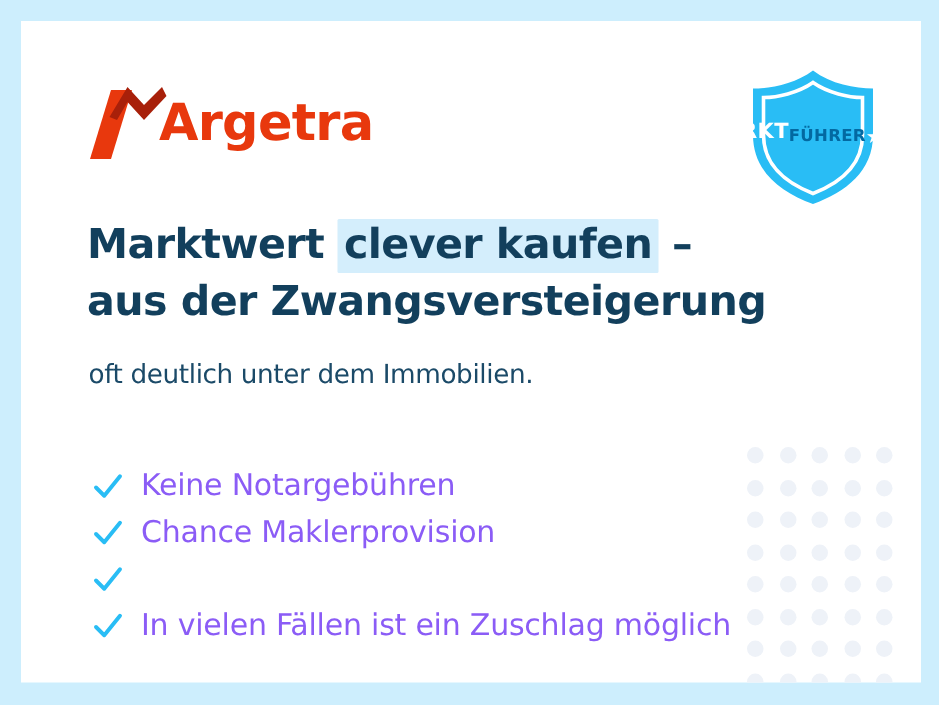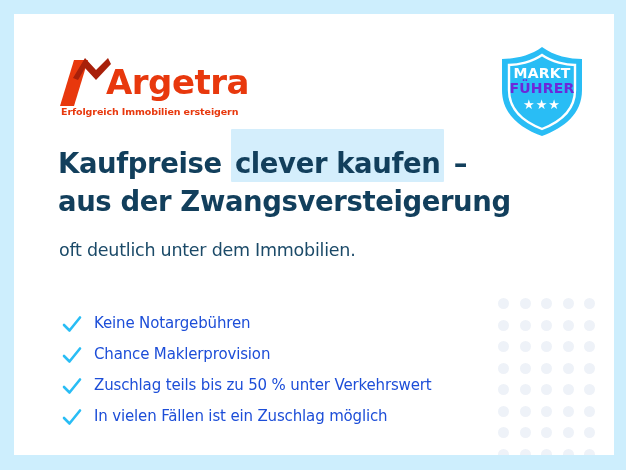--- a/index.html
+++ b/index.html
@@ -104,40 +104,39 @@
     height: 104px;
   }
   .badge svg { display: block; }
   .badge-text {
     position: absolute;
     left: 0;
     top: 0;
     width: 104px;
     height: 104px;
     display: flex;
-    flex-direction: column;
     align-items: center;
     justify-content: center;
     pointer-events: none;
     text-align: center;
   }
   .badge-line1 {
     font-family: "DejaVu Sans", sans-serif;
     font-weight: bold;
     font-size: 14px;
     color: #ffffff;
     letter-spacing: 0.2px;
     line-height: 16px;
     margin-top: -4px;
   }
   .badge-line2 {
     font-family: "DejaVu Sans", sans-serif;
     font-weight: bold;
-    font-size: 14px;
-    color: #6d28d9;
+    font-size: 11px;
+    color: #0369a1;
     letter-spacing: 0.2px;
     line-height: 15px;
   }
   .badge-stars {
     margin-top: 2px;
     font-size: 13px;
     color: #ffffff;
     letter-spacing: 1px;
     line-height: 14px;
   }
@@ -150,21 +149,21 @@
     width: 520px;
     font-family: "DejaVu Sans", sans-serif;
     font-weight: bold;
     font-size: 27.5px;
     line-height: 38px;
     color: #123f5c;
     letter-spacing: -0.4px;
   }
   .hl-mark {
     background: #d4eefc;
-    padding: 18px 4px 3px 4px;
+    padding: 1px 4px 3px 4px;
     border-radius: 1px;
   }
 
   
   .subhead {
     position: absolute;
     left: 45px;
     top: 222px;
     width: 500px;
     font-family: "DejaVu Sans", sans-serif;
@@ -189,23 +188,23 @@
   .bullet .check {
     flex: 0 0 auto;
     width: 24px;
     height: 24px;
     margin-top: 2px;
     margin-right: 10px;
   }
   .bullet .check svg { display: block; }
   .bullet .blabel {
     font-family: "DejaVu Sans", sans-serif;
-    font-size: 15px;
+    font-size: 20px;
     line-height: 26px;
-    color: #1d4ed8;
+    color: #8b5cf6;
     letter-spacing: -0.15px;
     white-space: nowrap;
   }
 </style>
 </head>
 <body>
 
 <div class="stage">
   <div class="card">
 
@@ -255,39 +254,38 @@
     <div class="logo">
       <div class="logo-row">
         <span class="logo-mark">
           <svg width="54" height="50" viewBox="0 0 54 50" xmlns="http://www.w3.org/2000/svg">
             <polygon points="16,4 30,4 16,50 2,50" fill="#e8380d"></polygon>
             <path d="M15 22 L27 2 L38 14 L50 2 L53 8 L38 24 L27 12 L20 24 Z" fill="#a8200a"></path>
           </svg>
         </span>
         <span class="logo-word">Argetra</span>
       </div>
-      <div class="logo-tagline">Erfolgreich Immobilien ersteigern</div>
     </div>
 
     <div class="badge">
       <span>
         <svg width="104" height="104" viewBox="0 0 104 104" xmlns="http://www.w3.org/2000/svg">
           <path d="M52 9 C40 18 24 21 12 21 L12 52 C12 76 30 90 52 98 C74 90 92 76 92 52 L92 21 C80 21 64 18 52 9 Z" fill="#29bdf5"></path>
           <path d="M52 17 C42 24 28 27 19 27 L19 52 C19 72 34 84 52 91 C70 84 85 72 85 52 L85 27 C76 27 62 24 52 17 Z" fill="none" stroke="#ffffff" stroke-width="2.4"></path>
         </svg>
       </span>
       <div class="badge-text">
         <div class="badge-line1">MARKT</div>
         <div class="badge-line2">FÜHRER</div>
         <div class="badge-stars">★★★</div>
       </div>
     </div>
 
     <div class="headline">
-      <div><span>Kaufpreise </span><span class="hl-mark">clever kaufen</span><span> –</span></div>
+      <div><span>Marktwert </span><span class="hl-mark">clever kaufen</span><span> –</span></div>
       <div>aus der Zwangsversteigerung</div>
     </div>
 
     <div class="subhead">
       <div>oft deutlich unter dem Immobilien.</div>
     </div>
 
     <div class="bullets">
         <div class="bullet">
           <span class="check">
@@ -304,21 +302,20 @@
             </svg>
           </span>
           <span class="blabel">Chance Maklerprovision</span>
         </div>
         <div class="bullet">
           <span class="check">
             <svg width="24" height="24" viewBox="0 0 24 24" xmlns="http://www.w3.org/2000/svg">
               <path d="M4 13 L9.5 18.5 L20 5.5" fill="none" stroke="#29bdf5" stroke-width="2.6" stroke-linecap="round" stroke-linejoin="round"></path>
             </svg>
           </span>
-          <span class="blabel">Zuschlag teils bis zu 50 % unter Verkehrswert</span>
         </div>
         <div class="bullet">
           <span class="check">
             <svg width="24" height="24" viewBox="0 0 24 24" xmlns="http://www.w3.org/2000/svg">
               <path d="M4 13 L9.5 18.5 L20 5.5" fill="none" stroke="#29bdf5" stroke-width="2.6" stroke-linecap="round" stroke-linejoin="round"></path>
             </svg>
           </span>
           <span class="blabel">In vielen Fällen ist ein Zuschlag möglich</span>
         </div>
       </div>

